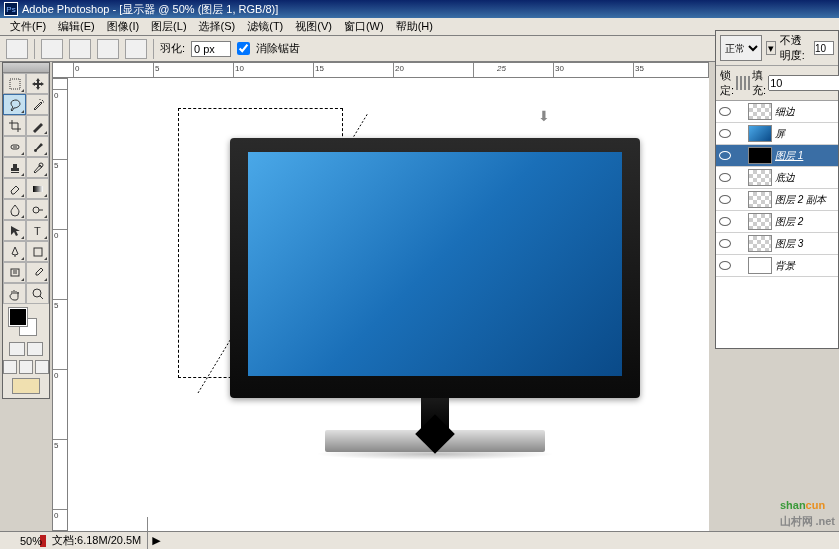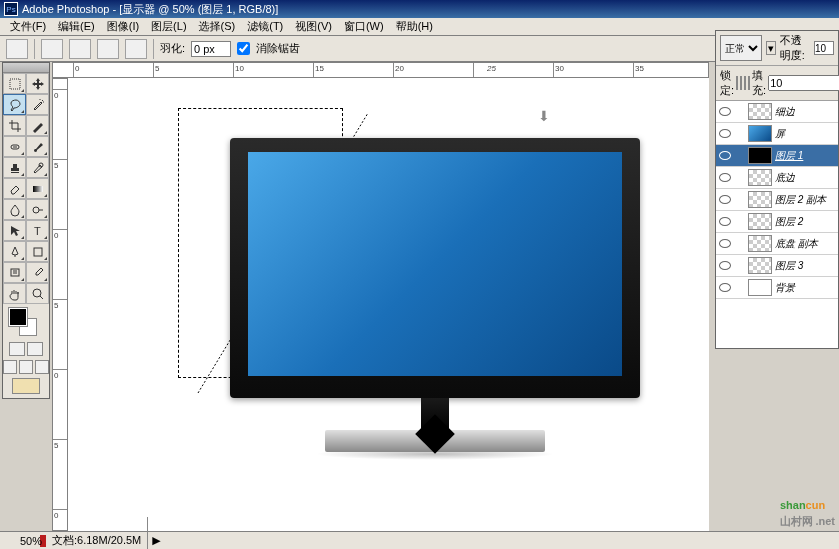--- a/index.html
+++ b/index.html
@@ -292,21 +292,21 @@
     <div class="tlbl" style="left: 22px;">0</div>
     <div class="tick" style="left: 100px;"></div>
     <div class="tlbl" style="left: 102px;">5</div>
     <div class="tick" style="left: 180px;"></div>
     <div class="tlbl" style="left: 182px;">10</div>
     <div class="tick" style="left: 260px;"></div>
     <div class="tlbl" style="left: 262px;">15</div>
     <div class="tick" style="left: 340px;"></div>
     <div class="tlbl" style="left: 342px;">20</div>
     <div class="tick" style="left: 420px;"></div>
-    <div class="tlbl" style="left: 434px; font-style: italic;">25</div>
+    <div class="tlbl" style="left: 444px; font-style: italic;">25</div>
     <div class="tick" style="left: 500px;"></div>
     <div class="tlbl" style="left: 502px;">30</div>
     <div class="tick" style="left: 580px;"></div>
     <div class="tlbl" style="left: 582px;">35</div>
   </div>
 <div class="ruler-v" id="rv">
     <div class="tick" style="top: 10px;"></div>
     <div class="tlbl" style="top: 12px;">0</div>
     <div class="tick" style="top: 80px;"></div>
     <div class="tlbl" style="top: 82px;">5</div>
@@ -393,26 +393,20 @@
       <div class="layer">
         <div class="vis"></div>
         <div class="lnk"></div>
         <div class="thumb checker"></div>
         <div class="name">图层 2</div>
       </div>
       <div class="layer">
         <div class="vis"></div>
         <div class="lnk"></div>
         <div class="thumb checker"></div>
-        <div class="name">底盘 副本</div>
-      </div>
-      <div class="layer">
-        <div class="vis"></div>
-        <div class="lnk"></div>
-        <div class="thumb checker"></div>
         <div class="name">图层 3</div>
       </div>
       <div class="layer">
         <div class="vis"></div>
         <div class="lnk"></div>
         <div class="thumb white"></div>
         <div class="name">背景</div>
       </div>
     </div>
 </div>

